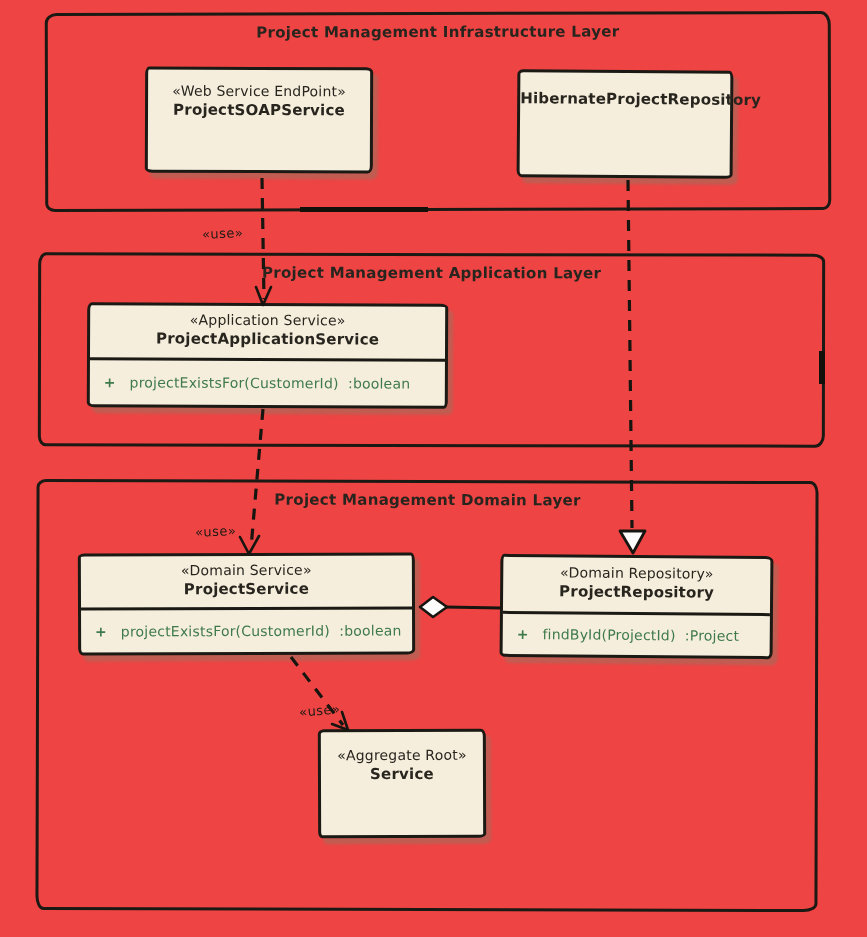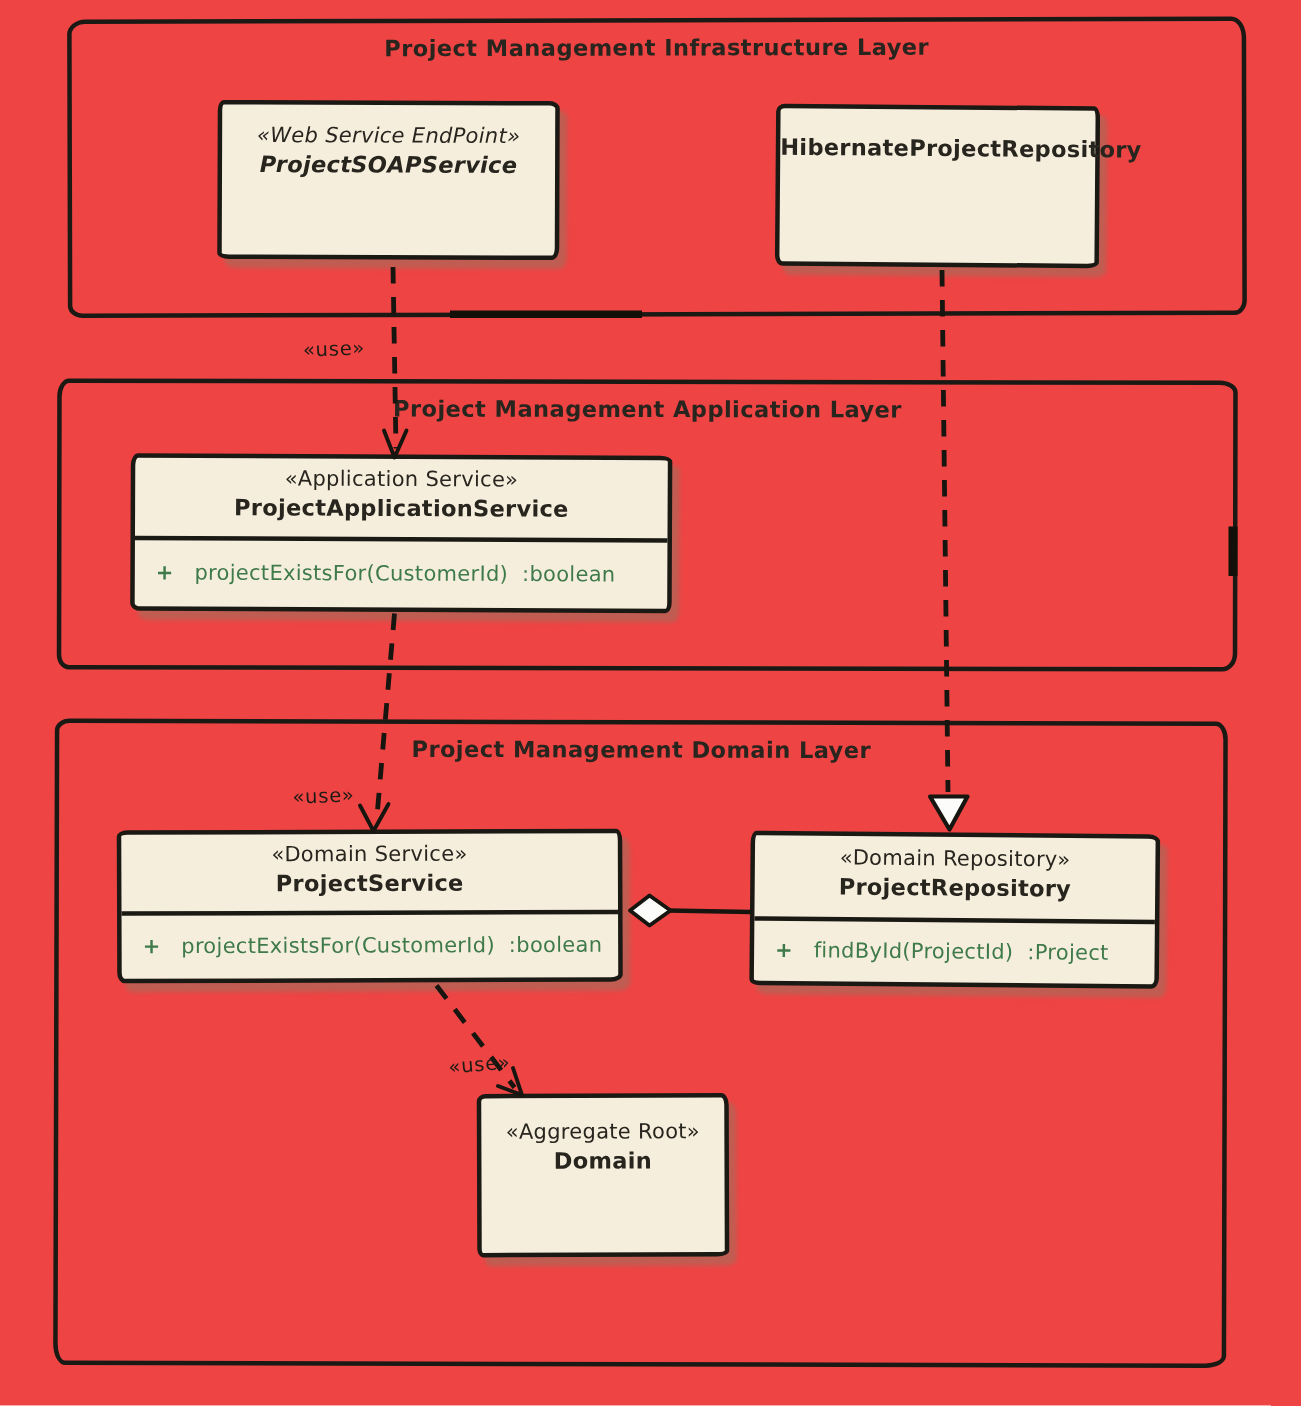--- a/index.html
+++ b/index.html
@@ -53,21 +53,21 @@
   .methods{
     border-top:3px solid #1b1914;
     flex:1;display:flex;align-items:center;
     padding-left:14px;gap:14px;
     color:#3e7a4a;font-size:14px;
   }
   .methods .vis{font-weight:bold;}
   .methods .sig{white-space:pre;letter-spacing:0.2px;}
   #cls-soap{left:145px;top:67px;width:222px;height:100px;
             border-radius:4px 7px 5px 8px/7px 5px 8px 4px;transform:rotate(0.2deg);}
-  #cls-soap .head{padding-top:13px;font-style:italic;}
+  #cls-soap .head{padding-top:13px;}
   #cls-hibernate{left:517px;top:70px;width:210px;height:102px;
             border-radius:6px 4px 8px 5px/5px 8px 4px 7px;transform:rotate(0.45deg);}
   #cls-hibernate .head{padding-top:15px;white-space:nowrap;}
   #cls-app{left:87px;top:303px;width:355px;height:99px;
             border-radius:5px 8px 4px 7px/8px 4px 7px 5px;transform:rotate(0.25deg);}
   #cls-app .head{height:52px;padding-top:6px;box-sizing:border-box;}
   #cls-domainservice{left:78px;top:553px;width:331px;height:96px;
             border-radius:7px 4px 8px 5px/4px 8px 5px 7px;transform:rotate(-0.2deg);}
   #cls-domainservice .head{height:51px;padding-top:6px;box-sizing:border-box;}
   #cls-repository{left:500px;top:555px;width:267px;height:97px;
@@ -163,21 +163,21 @@
     </div>
     <div class="methods">
       <span class="vis">+</span>
       <span class="sig">findById(ProjectId)  :Project</span>
     </div>
   </div>
 
   <div class="cls" id="cls-aggregate">
     <div class="head">
       <div class="stereo">«Aggregate Root»</div>
-      <div class="cname">Domain</div>
+      <div class="cname">Service</div>
     </div>
   </div>
 
   <div class="use-lbl" id="use1">«use»</div>
   <div class="use-lbl" id="use2">«use»</div>
   <div class="use-lbl" id="use3">«use»</div>
 
 </div>
 
 </body></html>

